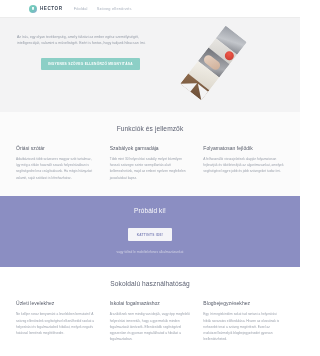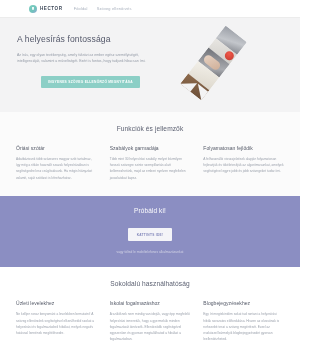--- a/index.html
+++ b/index.html
@@ -274,21 +274,20 @@
         <div class="pencil-seg seg1"></div>
         <div class="pencil-seg seg2"></div>
         <div class="pencil-seg seg3"></div>
         <div class="pencil-seg seg4"></div>
         <div class="pencil-seg seg5"></div>
       </div>
       <div class="pencil-tip"></div>
     </div>
 
     <div class="hero-inner">
-      <h1 class="hero-title">A helyesírás fontossága</h1>
       <p class="hero-text">Az írás, egy olyan tevékenység, amely tükrözi az ember egész személyiségét, intelligenciáját, valamint a műveltségét. Ezért is fontos, hogy tudjunk hibacsan írni.</p>
       <button class="hero-btn">INGYENES SZÖVEG ELLENŐRZŐ MEGNYITÁSA</button>
     </div>
   </div>
 
   <div class="section">
     <h2 class="section-title">Funkciók és jellemzők</h2>
     <div class="cols">
       <div class="col">
         <h3 class="col-title">Óriási szótár</h3>

